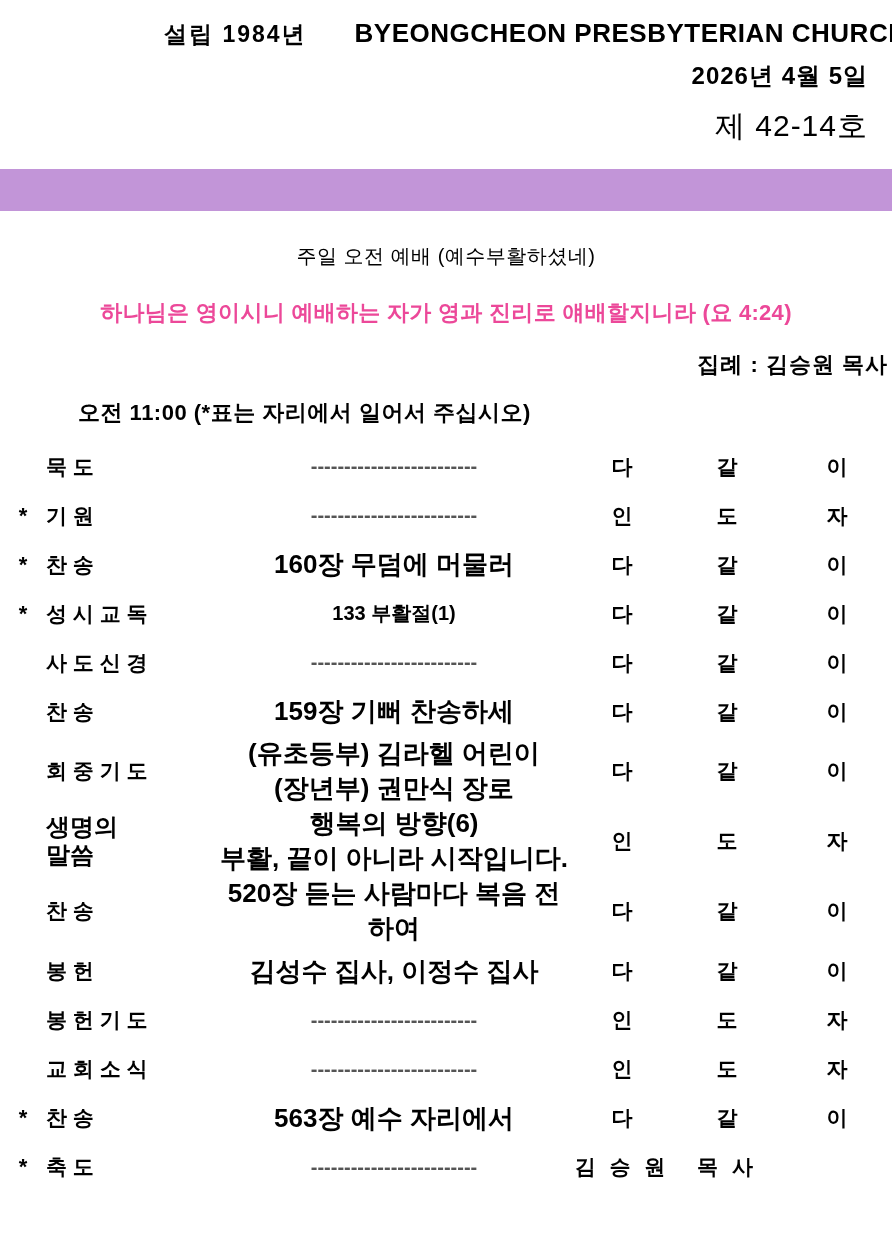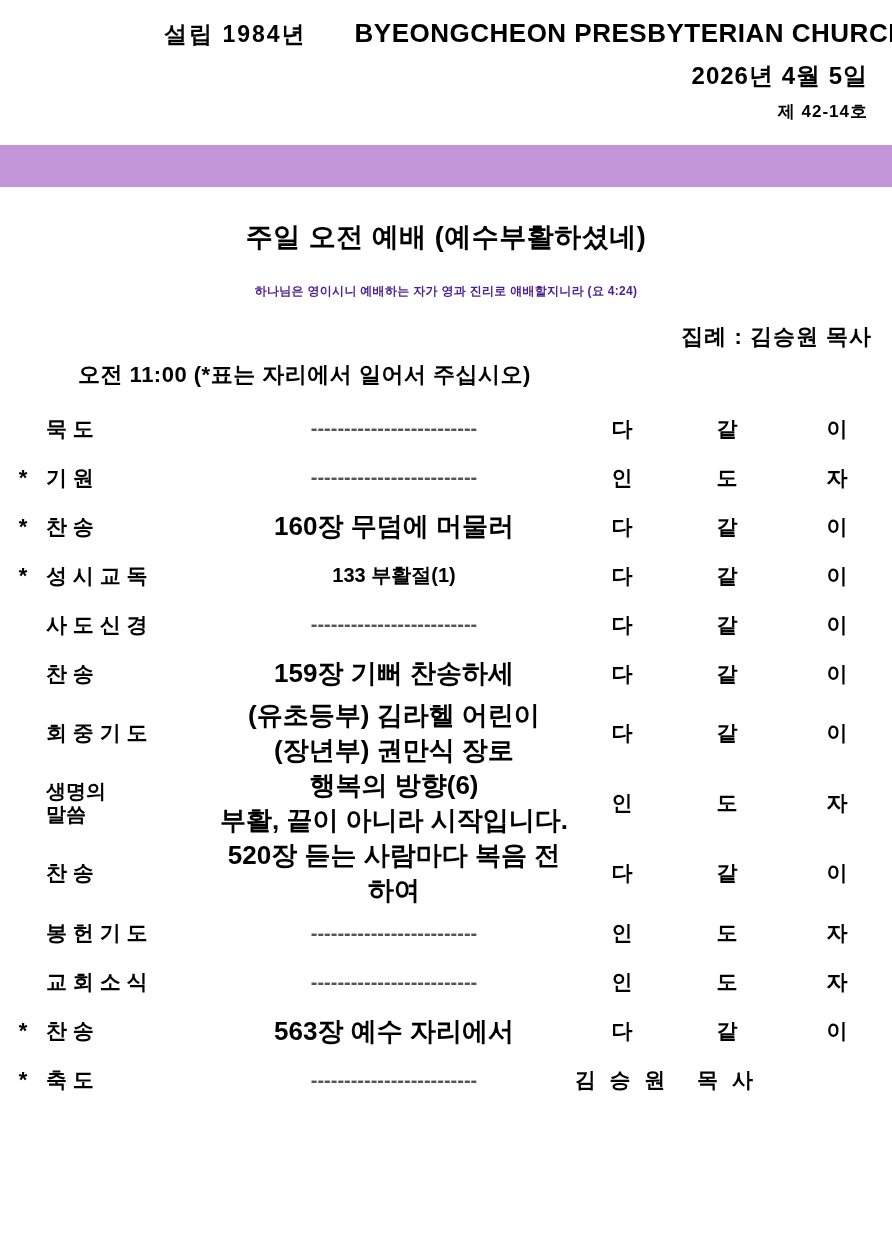--- a/index.html
+++ b/index.html
@@ -49,62 +49,62 @@
     text-align: right;
     padding-right: 10px;
   }
   .issue-date {
     font-size: 24px;
     font-weight: bold;
     letter-spacing: 1px;
     margin-top: 10px;
   }
   .issue-no {
-    font-size: 17px;
-    font-weight: bold;
+    font-size: 30px;
+    font-weight: normal;
     letter-spacing: 1px;
-    margin-top: 8px;
+    margin-top: 14px;
   }
 
   
   .purple-bar {
     margin-top: 22px;
     height: 42px;
     background: #c295d8;
     width: 100%;
   }
 
   
   .service-title {
     text-align: center;
-    font-size: 27px;
-    font-weight: bold;
+    font-size: 20px;
+    font-weight: normal;
     margin-top: 32px;
     letter-spacing: 0.5px;
   }
   .verse {
     text-align: center;
-    font-size: 12px;
-    font-weight: bold;
-    color: #4c1d95;
+    font-size: 22px;
+    font-weight: bold;
+    color: #ec4899;
     margin-top: 28px;
     letter-spacing: 0.3px;
   }
   .officiant {
     text-align: right;
     font-size: 22px;
     font-weight: bold;
     margin-top: 22px;
-    padding-right: 20px;
+    padding-right: 4px;
     letter-spacing: 1px;
   }
   .time-note {
     font-size: 22px;
     font-weight: bold;
-    margin-top: 8px;
+    margin-top: 18px;
     padding-left: 78px;
     letter-spacing: 0.5px;
   }
 
   
   table.order {
     width: 100%;
     border-collapse: collapse;
     margin-top: 14px;
     table-layout: fixed;
@@ -125,21 +125,21 @@
     font-size: 22px;
     font-weight: bold;
     padding-bottom: 4px;
   }
   .item {
     text-align: left;
     font-size: 21px;
     font-weight: bold;
     white-space: nowrap;
   }
-  .item.two-line { line-height: 1.18; font-size: 20px; letter-spacing: 0px; margin-top: 16px;}
+  .item.two-line { line-height: 1.18; font-size: 24px; letter-spacing: 0px; margin-top: 16px;}
   .content {
     text-align: center;
     font-size: 26px;
     font-weight: bold;
     line-height: 1.35;
   }
   .content.dashes {
     font-size: 20px;
     letter-spacing: 0px;
     color: #555555;
@@ -258,20 +258,28 @@
         <tr class="row">
           <td class="star"></td>
           <td class="item">찬     송</td>
           <td class="content">520장 듣는 사람마다 복음 전하여</td>
           <td class="who">다</td>
           <td class="who">같</td>
           <td class="who">이</td>
         </tr>
         <tr class="row">
           <td class="star"></td>
+          <td class="item">봉     헌</td>
+          <td class="content">김성수 집사, 이정수 집사</td>
+          <td class="who">다</td>
+          <td class="who">같</td>
+          <td class="who">이</td>
+        </tr>
+        <tr class="row">
+          <td class="star"></td>
           <td class="item">봉 헌 기 도</td>
           <td class="content dashes">-------------------------</td>
           <td class="who">인</td>
           <td class="who">도</td>
           <td class="who">자</td>
         </tr>
         <tr class="row">
           <td class="star"></td>
           <td class="item">교 회 소 식</td>
           <td class="content dashes">-------------------------</td>

